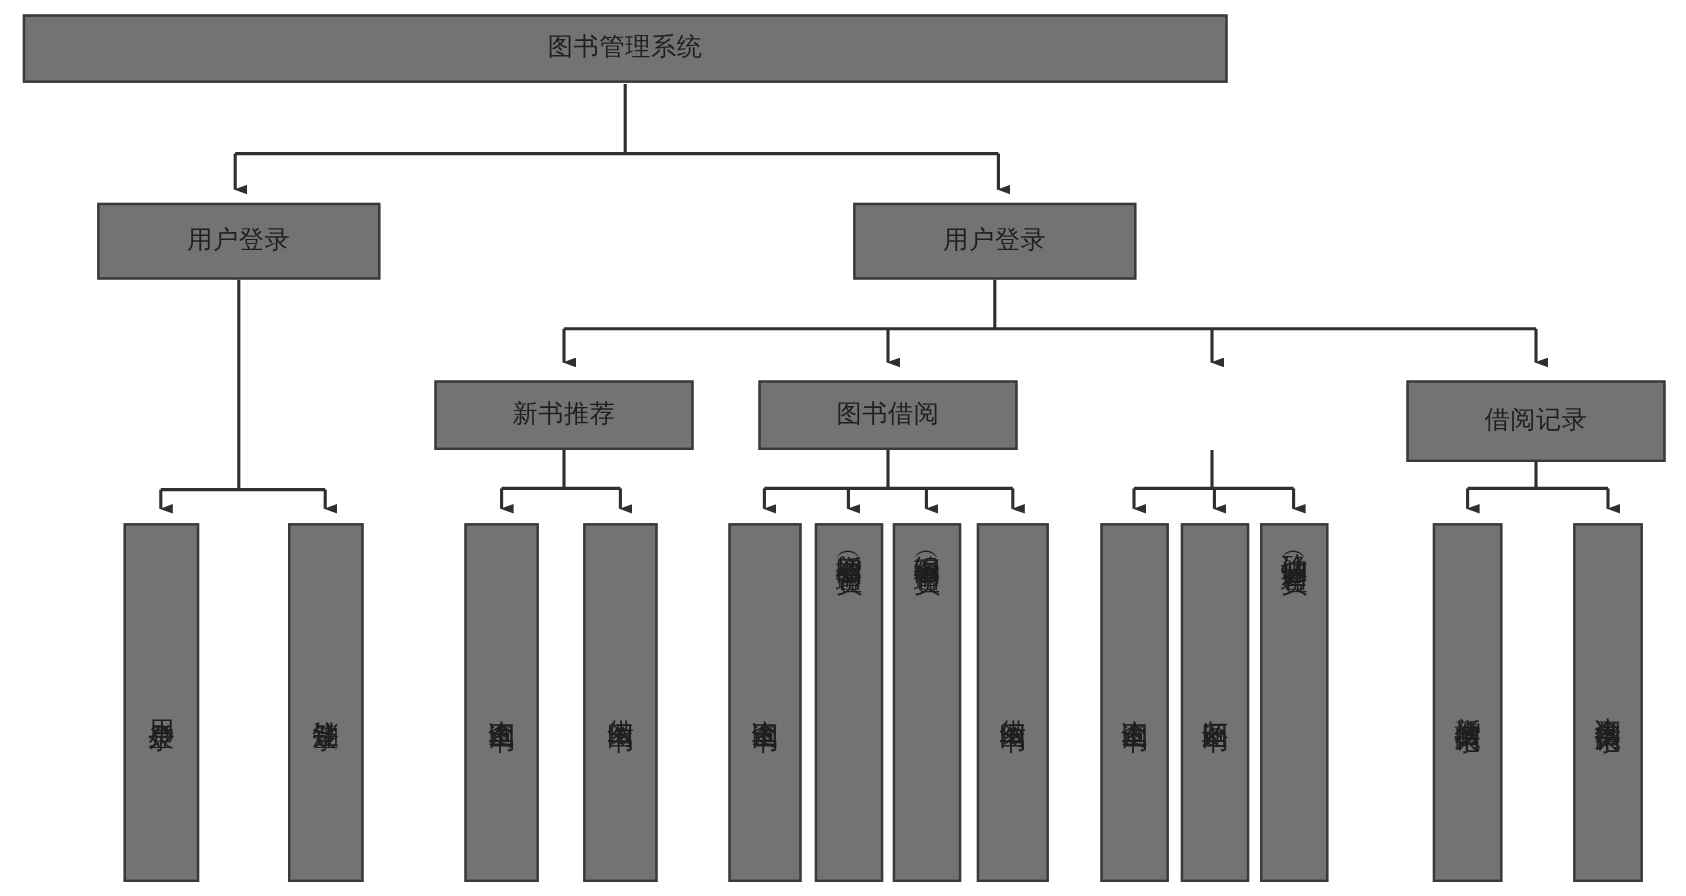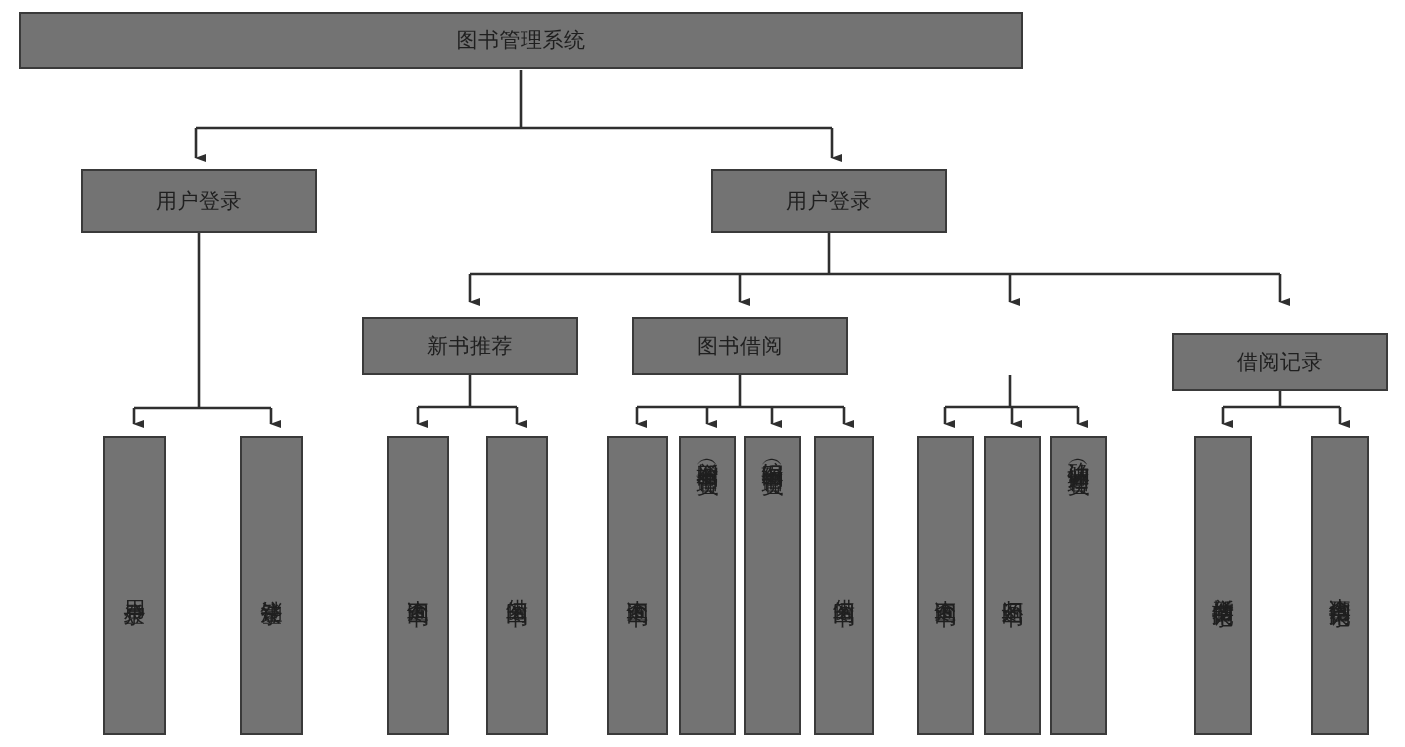--- a/index.html
+++ b/index.html
@@ -111,21 +111,21 @@
   <div class="node" id="node-l2-1" style="left: 711px; top: 169px; width: 236px; height: 64px;">
     <span class="lbl">用户登录</span>
   </div>
 
   <div class="node" id="node-l3-0" style="left: 362px; top: 317px; width: 216px; height: 58px;">
     <span class="lbl">新书推荐</span>
   </div>
   <div class="node" id="node-l3-1" style="left: 632px; top: 317px; width: 216px; height: 58px;">
     <span class="lbl">图书借阅</span>
   </div>
-  <div class="node" id="node-l3-3" style="left: 1172px; top: 317px; width: 216px; height: 58px; margin-top: 16px;">
+  <div class="node" id="node-l3-3" style="left: 1172px; top: 317px; width: 216px; height: 68px;">
     <span class="lbl">借阅记录</span>
   </div>
 
   <div class="node vert mid" id="node-leaf-0" style="left: 103px; top: 436px; width: 63px; height: 299px;">
     <span class="lbl">用户登录</span>
   </div>
   <div class="node vert mid" id="node-leaf-1" style="left: 240px; top: 436px; width: 63px; height: 299px;">
     <span class="lbl">注销登录</span>
   </div>
   <div class="node vert mid" id="node-leaf-2" style="left: 387px; top: 436px; width: 62px; height: 299px;">

